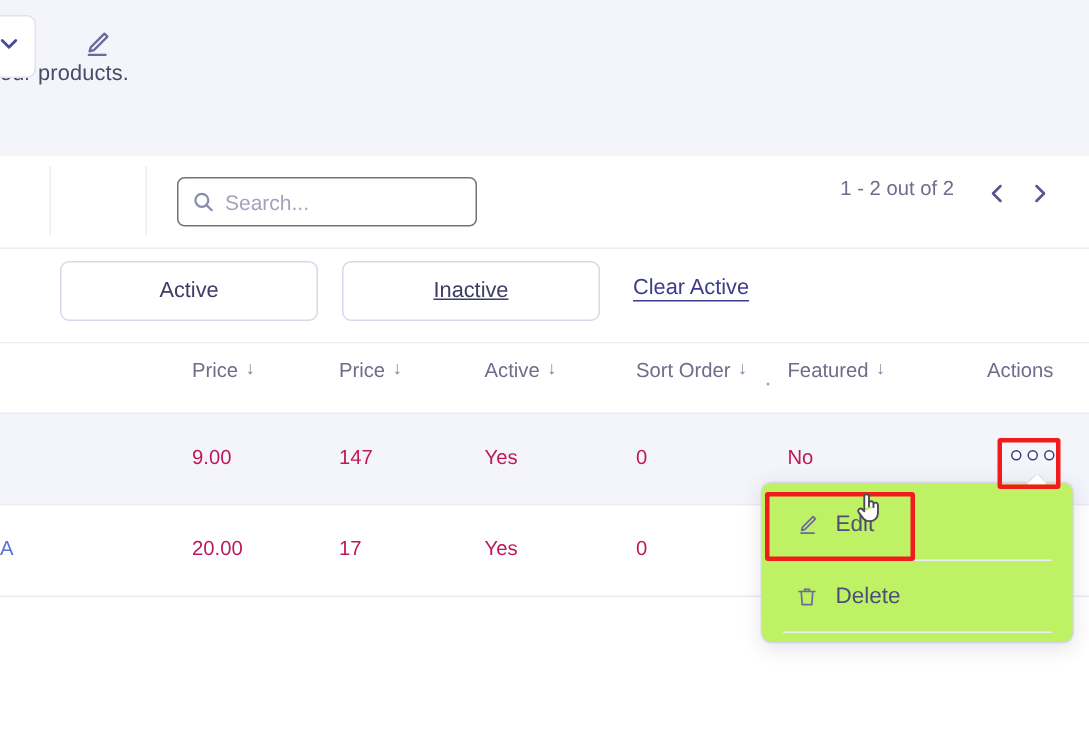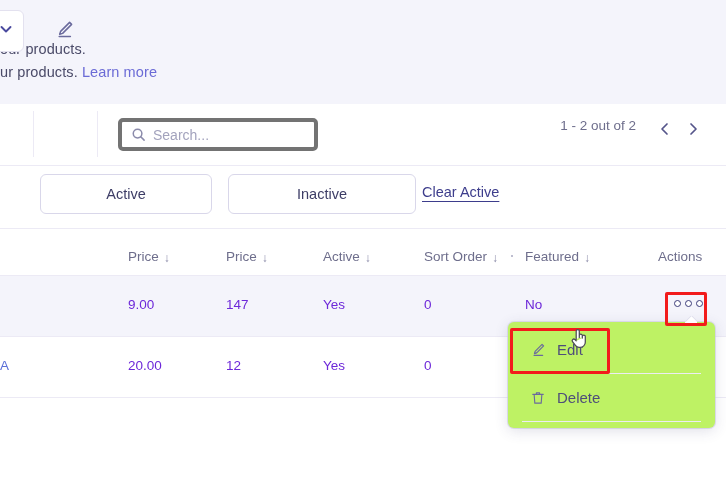--- a/index.html
+++ b/index.html
@@ -70,21 +70,21 @@
     height: 46px;
     background: #eceaf5;
   }
   .tool-divider.d1 { left: 33px; }
   .tool-divider.d2 { left: 97px; }
 
   .search-box {
     position: absolute;
     left: 118px; top: 118px;
     width: 200px; height: 33px;
-    border: 4px solid #737373;
+    border: 1px solid #737373;
     border-radius: 5px;
     background: #fff;
     display: flex;
     align-items: center;
     padding-left: 9px;
   }
   .search-box .s-icon { flex: 0 0 auto; display: flex; }
   .search-input {
     border: none;
     outline: none;
@@ -147,21 +147,21 @@
     background: #fff;
     color: #3d3d66;
     font-size: 14.5px;
     font-family: "Liberation Sans", sans-serif;
     display: flex;
     align-items: center;
     justify-content: center;
     cursor: pointer;
   }
   .filter-btn.active-f { left: 40px; width: 172px; }
-  .filter-btn.inactive-f { left: 228px; width: 188px; }
+  .filter-btn.inactive-f { left: 228px; width: 172px; text-decoration: underline; }
 
   .clear-filters {
     position: absolute;
     left: 422px; top: 184px;
     font-size: 14.5px;
     color: #3d3d8c;
     text-decoration: underline;
     text-underline-offset: 4px;
     cursor: pointer;
   }
@@ -173,26 +173,26 @@
     width: 726px;
   }
   .thead {
     position: relative;
     height: 47px;
     border-bottom: 1px solid #eceaf5;
     background: #fff;
   }
   .th {
     position: absolute;
-    top: 20px;
+    top: 10px;
     font-size: 13.5px;
     color: #6e6e8c;
     white-space: nowrap;
     display: flex;
-    align-items: flex-end;
+    align-items: flex-start;
     gap: 5px;
   }
   .sort-caret { font-size: 12px; color: #8a8aa8; line-height: 1; }
   .dot-sep {
     position: absolute;
     top: 26px; left: 511px;
     width: 2px; height: 2px;
     border-radius: 50%;
     background: #a8a8c0;
   }
@@ -201,21 +201,21 @@
     position: relative;
     height: 61px;
     border-bottom: 1px solid #eceaf5;
     background: #fff;
   }
   .trow.hovered { background: #f4f4fb; }
   .cell {
     position: absolute;
     top: 21px;
     font-size: 13.5px;
-    color: #6d28d9;
+    color: #be185d;
     white-space: nowrap;
   }
   .cell.link { color: #5b6fd8; left: 0px; }
 
   .actions-cell {
     position: absolute;
     right: 19px; top: 12px;
     width: 38px; height: 30px;
     display: flex;
     align-items: center;
@@ -299,21 +299,20 @@
     pointer-events: none;
   }
 </style>
 </head>
 <body>
 
 <div id="app">
 
   <div class="banner">
     <div class="banner-line l1">our products.</div>
-    <div class="banner-line l2"><span>ur products. </span><a class="banner-link" href="#">Learn more</a></div>
   </div>
 
   <div class="toolbar"></div>
 
   <div class="icon-btn export">
     <span>
       <svg width="22" height="22" viewBox="0 0 22 22" fill="none" stroke="#6a6a9c" stroke-width="1.5" stroke-linecap="round" stroke-linejoin="round">
         <rect x="3.5" y="3.5" width="15" height="15" rx="1.5"></rect>
         <path d="M11 6.5 V13.2"></path>
         <path d="M8.1 10.4 L11 13.4 L13.9 10.4"></path>
@@ -415,21 +414,21 @@
           <span class="kdot"></span>
             <span class="kdot"></span>
             <span class="kdot"></span>
         </span>
       </div>
     </div>
 
     <div class="trow">
       <div class="cell link">A</div>
       <div class="cell" style="left:128px">20.00</div>
-      <div class="cell" style="left:226px">12</div>
+      <div class="cell" style="left:226px">17</div>
       <div class="cell" style="left:323px">Yes</div>
       <div class="cell" style="left:424px">0</div>
     </div>
 
   </div>
 
   <div class="ctxmenu">
     <div class="caret-up"></div>
 
     <div class="ctx-item">

